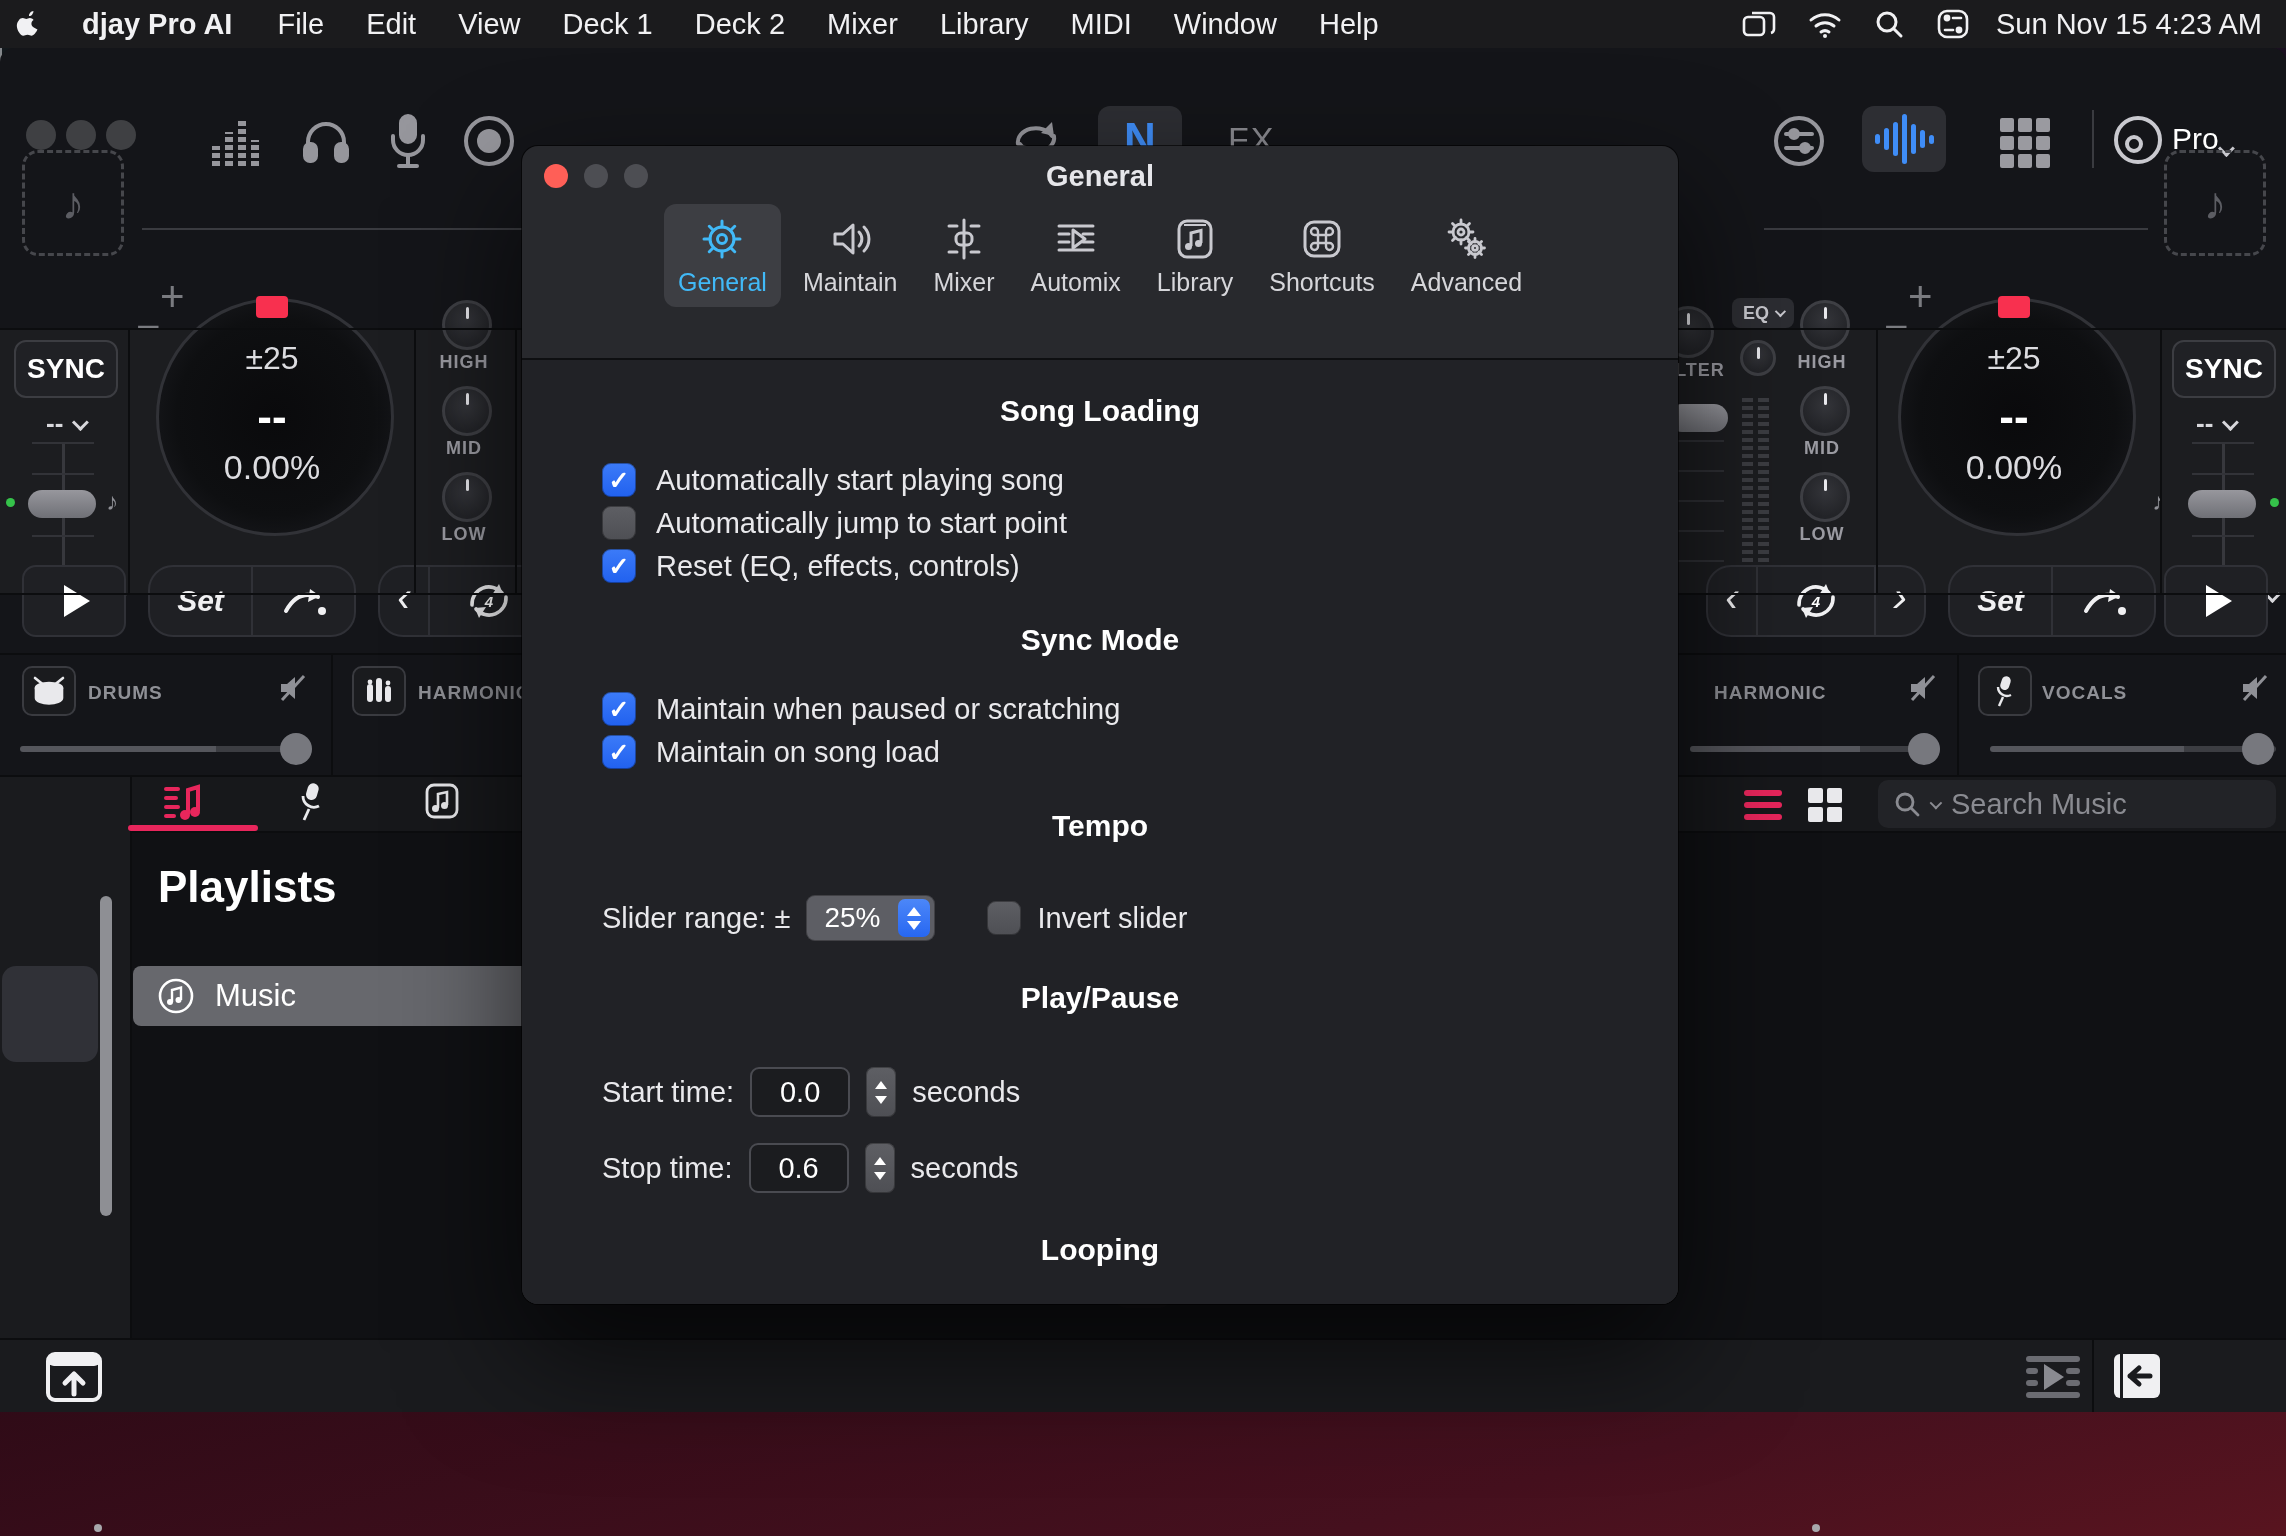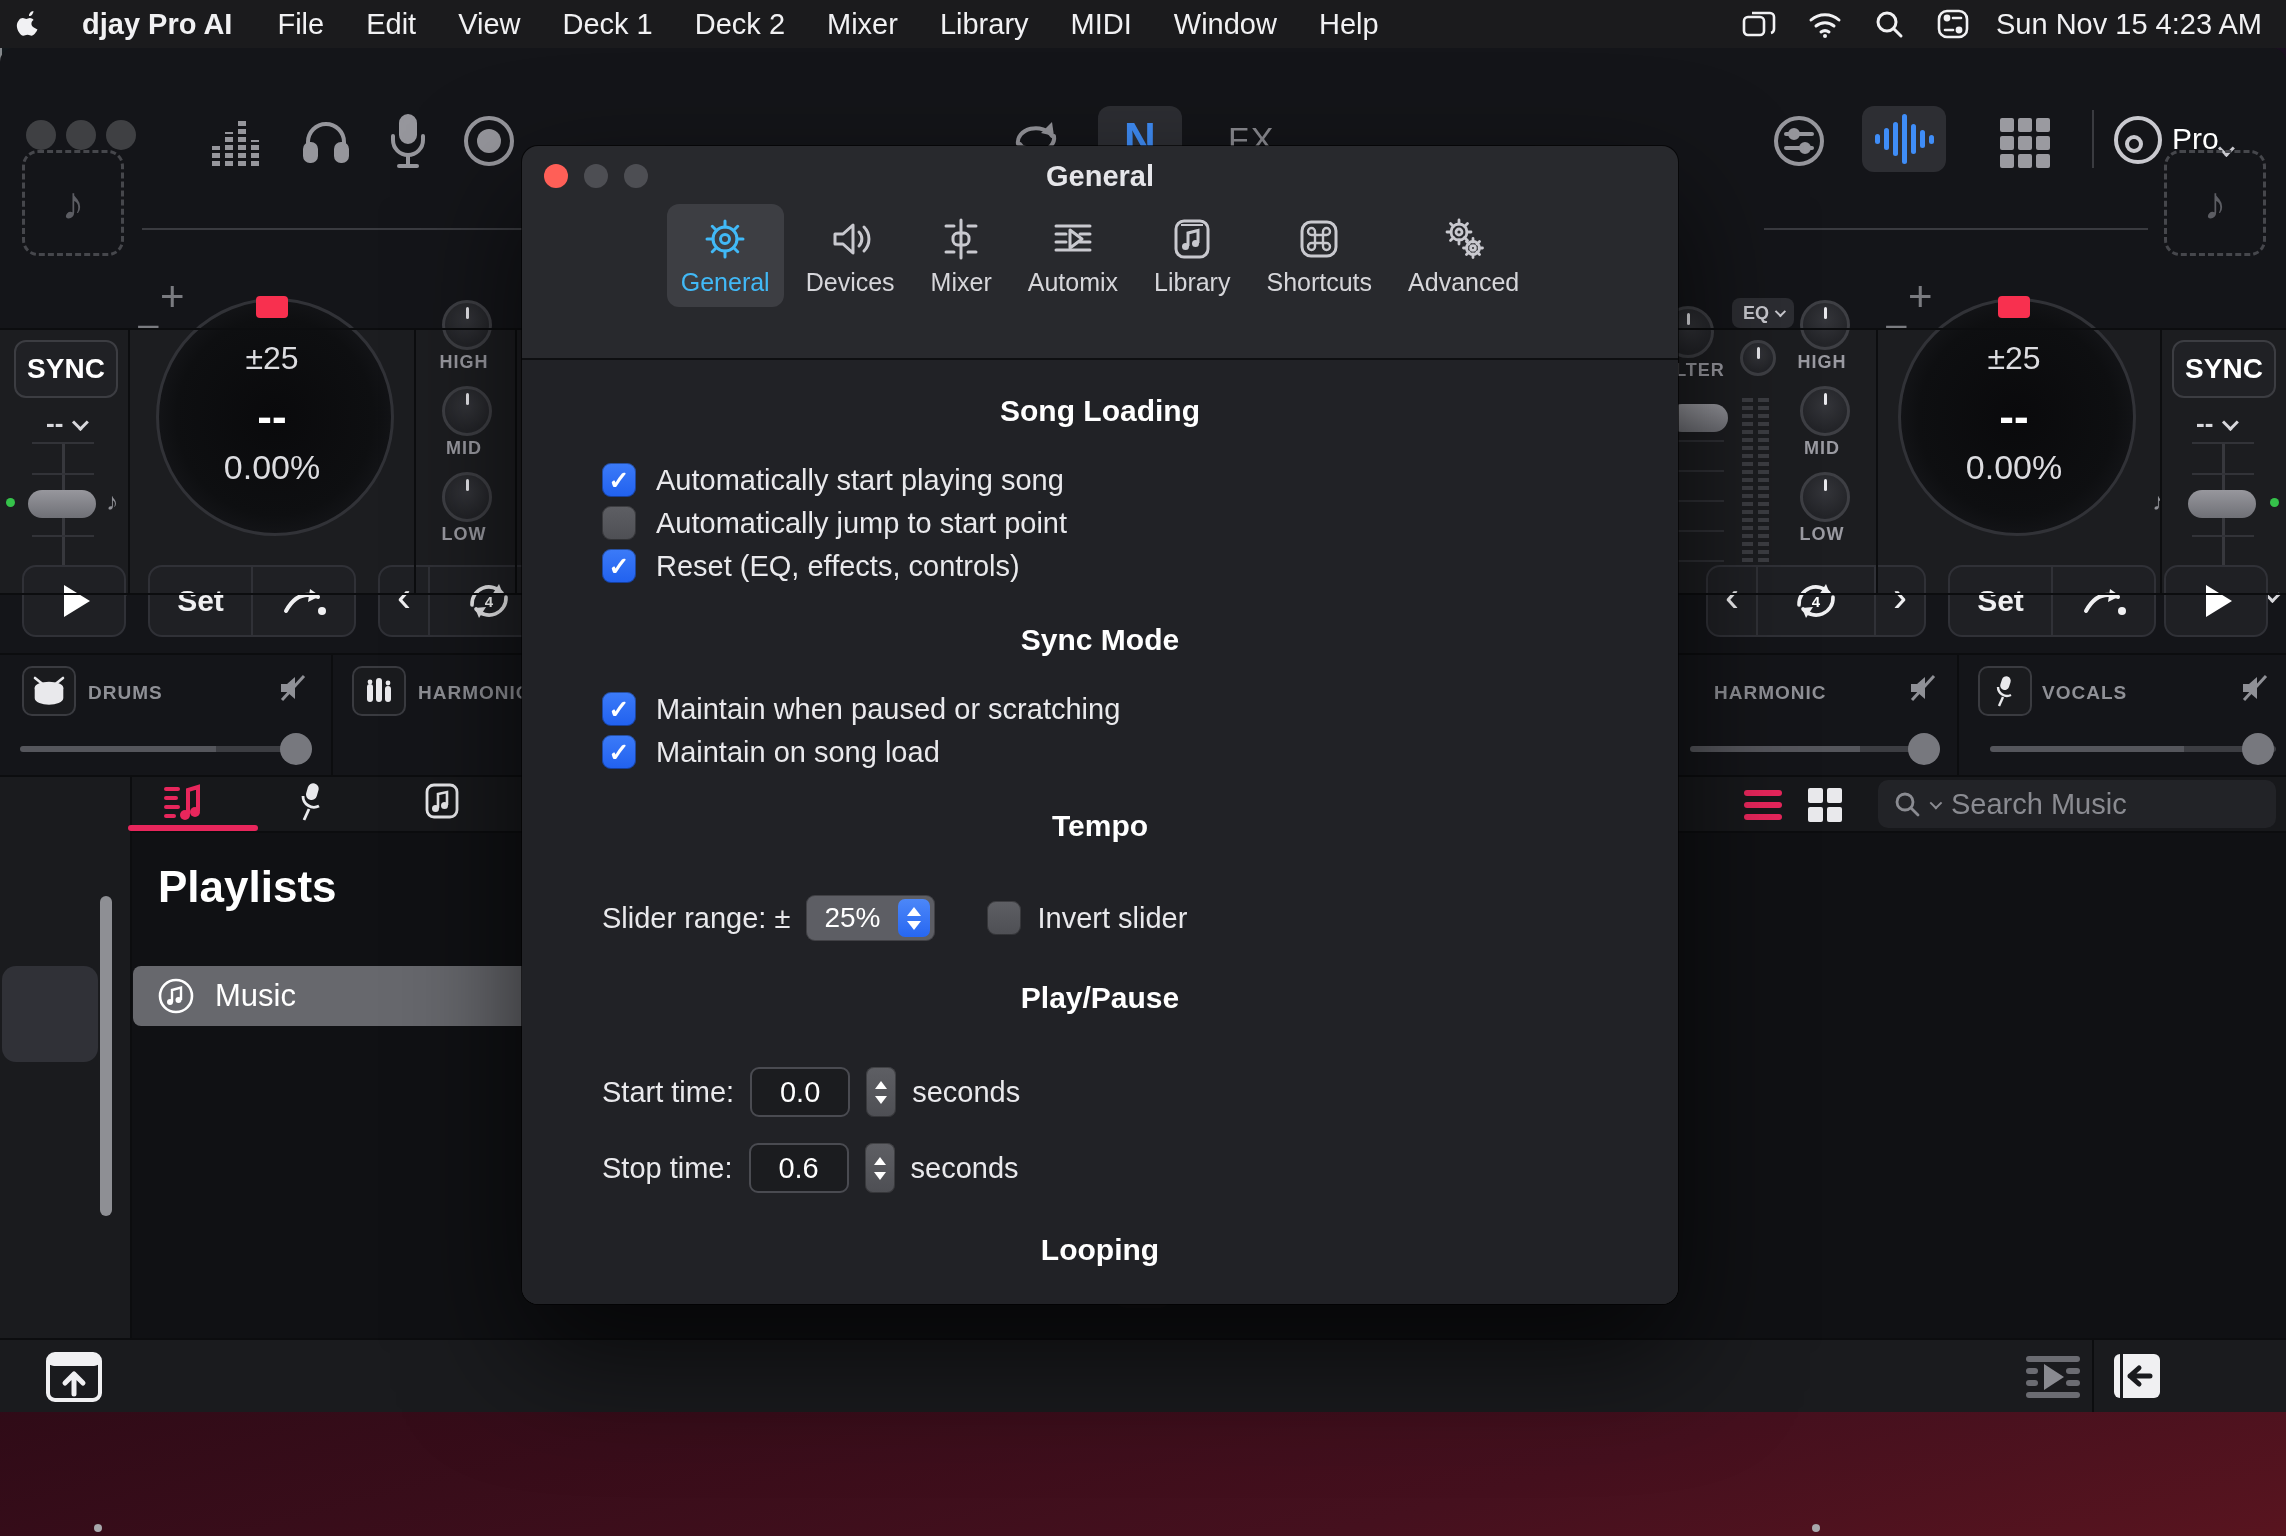--- a/index.html
+++ b/index.html
@@ -44,21 +44,21 @@
   .wheelmark{width:32px;height:22px;border-radius:4px;background:#f8304f;z-index:3;}
   .wtxt{z-index:3;text-align:center;color:#dcdce0;}
   .vslider{z-index:2;}
   .vslider .track{position:absolute;left:50%;top:0;width:3px;height:100%;margin-left:-1px;background:#37383d;}
   .vslider .tick{position:absolute;left:-16px;right:-16px;height:2px;background:#323338;}
   .vhandle{position:absolute;width:68px;height:28px;border-radius:14px;background:linear-gradient(#97979d,#6f7076);z-index:3;}
   .gdot{width:9px;height:9px;border-radius:50%;background:#35c24a;z-index:3;}
   .plusminus{color:#7a7b80;font-size:42px;z-index:2;line-height:30px;}
   
   .tbtn{background:#1f2024;border:2px solid #303137;border-radius:14px;display:flex;align-items:center;justify-content:center;z-index:2;color:#f0f0f2;}
-  .tgroup{display:flex;z-index:2;background:#1f2024;border:2px solid #303137;border-radius:14px;overflow:hidden;}
+  .tgroup{display:flex;z-index:2;background:#1f2024;border:2px solid #303137;border-radius:25px;overflow:hidden;font-style:italic;}
   .tgroup .seg{display:flex;align-items:center;justify-content:center;border-left:2px solid #303137;color:#f0f0f2;}
   .tgroup .seg:first-child{border-left:none;}
   .ptri{width:0;height:0;border-left:26px solid #fff;border-top:16px solid transparent;border-bottom:16px solid transparent;margin-left:6px;}
   .setlbl{font-size:30px;font-weight:bold;}
   .angle{font-size:42px;color:#e9e9ec;line-height:0;padding-bottom:8px;}
   .loopnum{position:absolute;font-size:15px;font-weight:bold;color:#fff;}
   
   .stemico{width:50px;height:46px;border:2px solid #3a3b40;border-radius:10px;display:flex;align-items:center;justify-content:center;z-index:2;background:#1a1b1e;}
   .stemlbl{font-size:19px;font-weight:bold;color:#8f9096;letter-spacing:1px;z-index:2;}
   .stemtrack{height:6px;border-radius:3px;background:linear-gradient(90deg,#55565c 0 68%,#3c3d42 68% 100%);z-index:2;}
@@ -613,21 +613,21 @@
               <path d="M23 5v6M23 35v6M5 23h6M35 23h6M10.3 10.3l4.2 4.2M31.5 31.5l4.2 4.2M35.7 10.3l-4.2 4.2M14.5 31.5l-4.2 4.2"></path>
             </g>
         </svg>
         <span>General</span>
       </div>
       <div class="tab">
         <svg width="46" height="46" viewBox="0 0 46 46" fill="none" stroke-width="3">
           <path d="M8 18h8l10-9v28l-10-9H8z" stroke-linejoin="round"></path>
             <path d="M32 16a10 10 0 0 1 0 14M37 11a17 17 0 0 1 0 24" stroke-linecap="round"></path>
         </svg>
-        <span>Devices</span>
+        <span>Maintain</span>
       </div>
       <div class="tab">
         <svg width="46" height="46" viewBox="0 0 46 46" fill="none" stroke-width="3">
           <path d="M23 4v38" stroke-linecap="round"></path>
             <rect x="15" y="17" width="16" height="12" rx="5"></rect>
             <path d="M8 10h8M30 10h8M8 36h8M30 36h8" stroke-linecap="round"></path>
         </svg>
         <span>Mixer</span>
       </div>
       <div class="tab">

